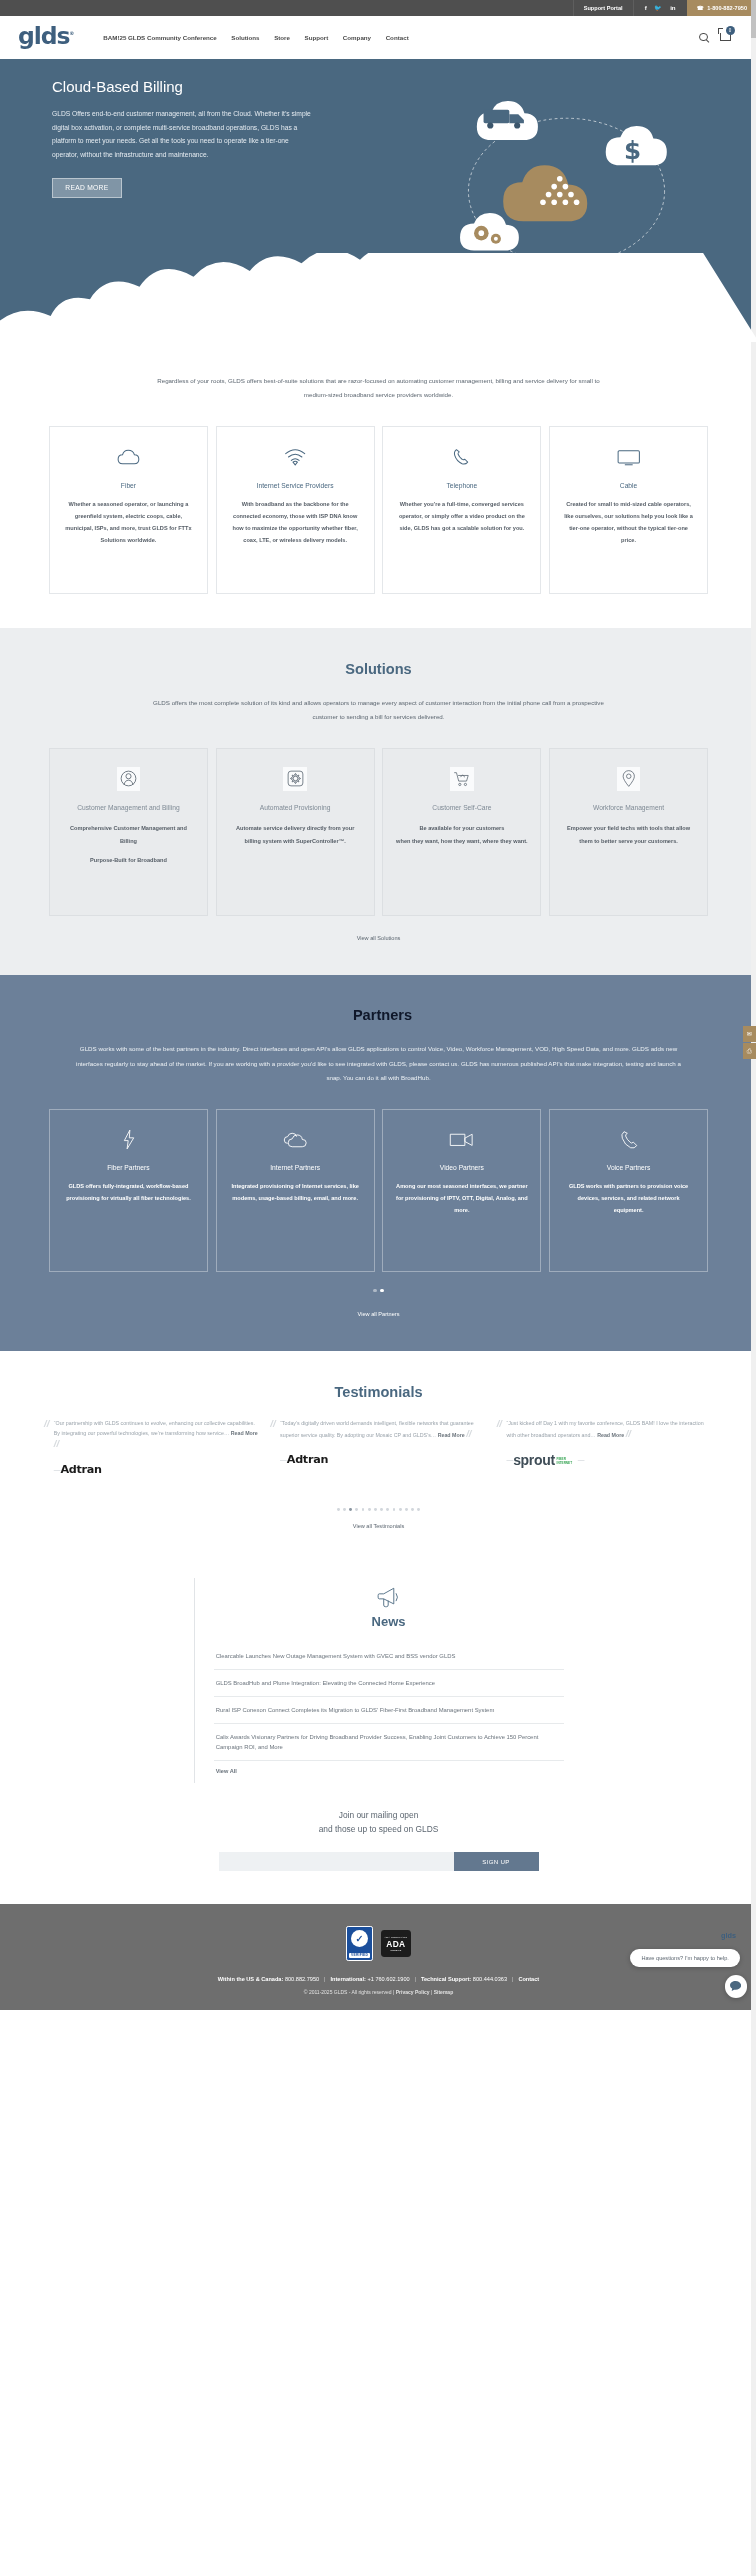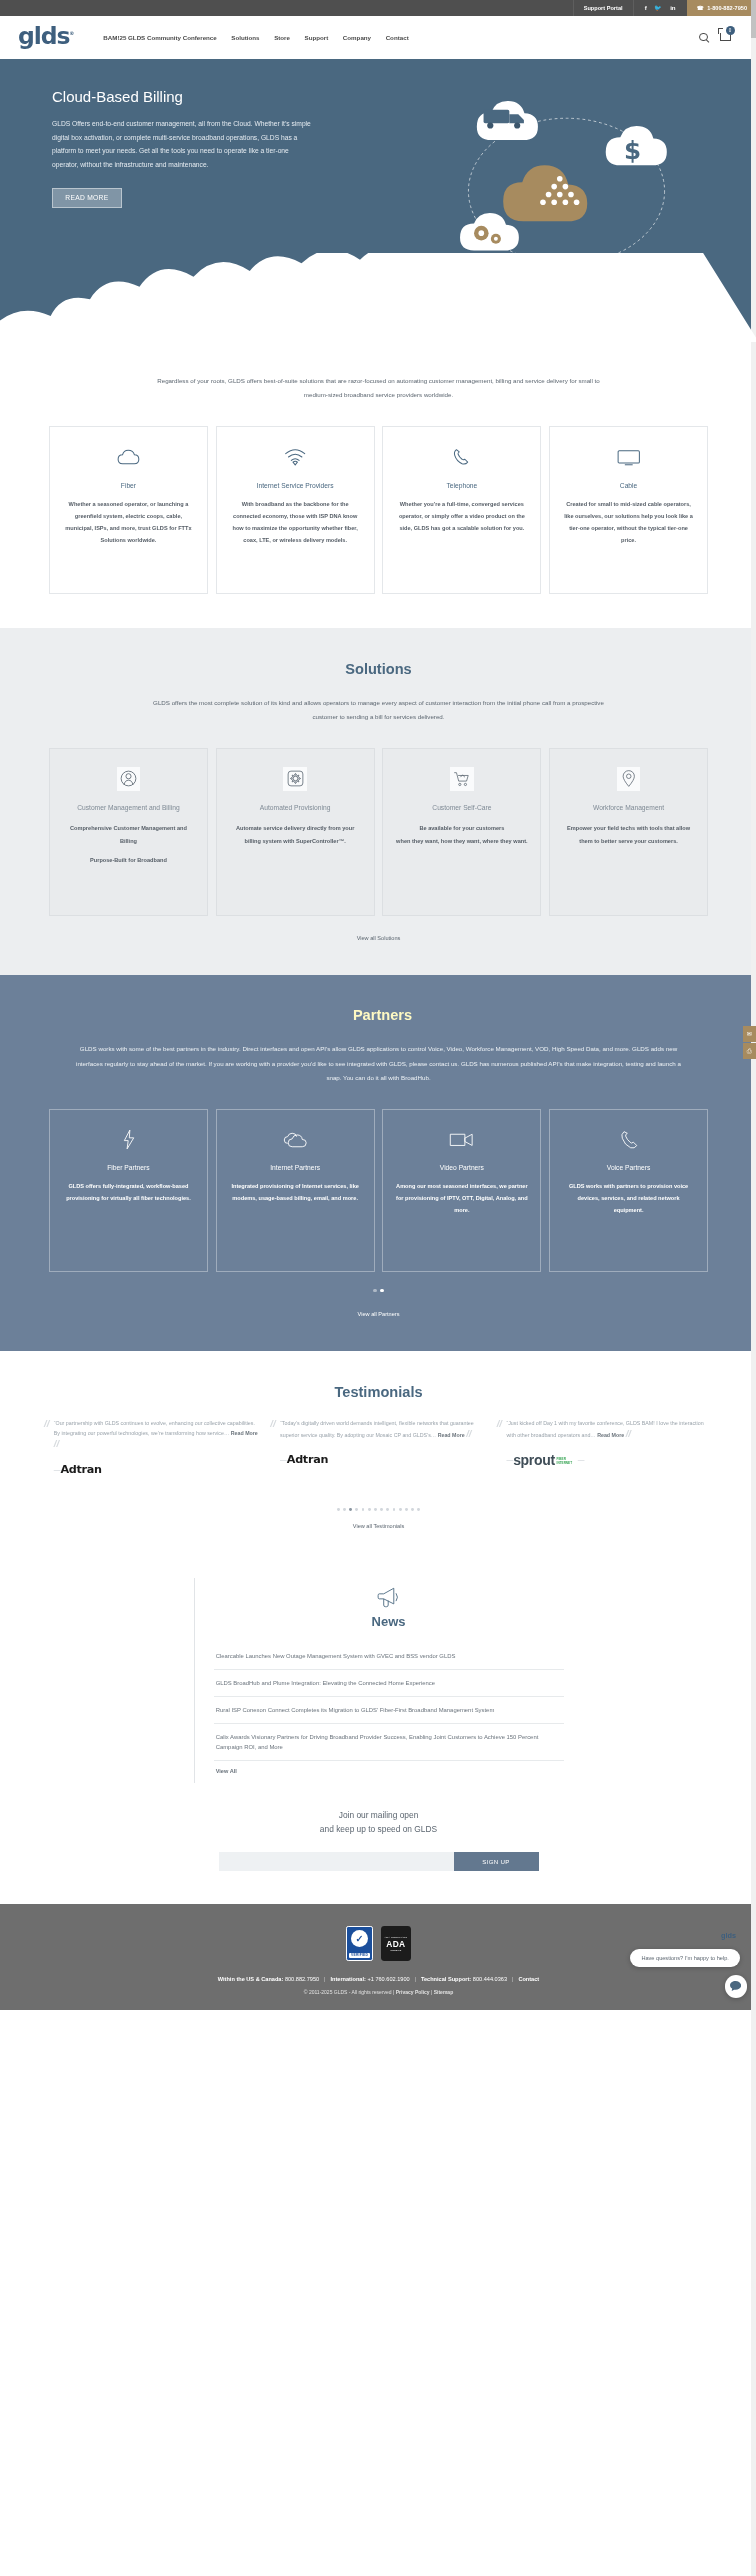--- a/index.html
+++ b/index.html
@@ -22,21 +22,21 @@
   .header-right{margin-left:auto;display:flex;align-items:center;gap:12.3px;padding-right:7.8px;}
   .search-ic{width:8.4px;height:8.4px;border:1.1px solid #4a4a4a;border-radius:50%;position:relative;}
   .search-ic::after{content:"";position:absolute;width:1.1px;height:3.9px;background:#4a4a4a;right:-1.7px;bottom:-2.8px;transform:rotate(-45deg);}
   .cart-wrap{position:relative;}
   .cart-ic{width:11.2px;height:8.4px;border:1.1px solid #4a4a4a;border-top:none;position:relative;}
   .cart-ic::before{content:"";position:absolute;width:3.9px;height:4.5px;border-left:1.1px solid #4a4a4a;border-top:1.1px solid #4a4a4a;left:-3.4px;top:-4.5px;}
   .cart-badge{position:absolute;top:-7.3px;right:-3.4px;width:9px;height:9px;border-radius:50%;background:#3e5f7e;color:#fff;font-size:4.5px;display:flex;align-items:center;justify-content:center;}
 
   
   .hero{position:relative;background:#4a6880;height:283px;overflow:hidden;}
-  .hero-inner{position:relative;z-index:3;padding:29px 0 0 52px;max-width:314px;}
+  .hero-inner{position:relative;z-index:3;padding:19px 0 0 52px;max-width:314px;}
   .hero h1{font-size:15px;font-weight:normal;color:#fff;margin-bottom:12.3px;}
   .hero p{font-size:6.7px;line-height:2.05;color:#e6ecf1;max-width:280px;}
   .hero-btn{display:inline-block;margin-top:15.7px;background:rgba(255,255,255,.30);border:0.6px solid rgba(255,255,255,.45);color:#fff;font-size:6.7px;padding:5.6px 12.3px;letter-spacing:0.3px;}
   .hero-art{position:absolute;right:56px;top:34px;width:269px;height:185px;z-index:2;}
   .hero-clouds{position:absolute;left:0;right:0;bottom:-1.1px;height:90px;z-index:4;}
 
   
   .section{padding:32.5px 0 34px;}
   .sec-title{text-align:center;font-size:14.6px;font-weight:bold;color:#4a6880;margin-bottom:19px;}
   .sec-sub{text-align:center;font-size:6.2px;line-height:2.3;color:#5c6670;max-width:460px;margin:0 auto 23.5px;}
@@ -51,21 +51,21 @@
 
   
   .solutions{background:#eceef0;}
   .solutions .card{background:#e9ebed;border:0.6px solid #dcdfe2;}
   .solutions .card h3{color:#7f8a95;font-size:6.7px;line-height:1.5;}
   .solutions .ic-box{width:23.5px;height:23.5px;background:#fafbfc;display:flex;align-items:center;justify-content:center;margin:0 auto;}
   .view-all{display:block;text-align:center;font-size:5.6px;color:#5c6670;margin-top:19px;}
 
   
   .partners{background:#6c8099;color:#fff;}
-  .partners .sec-title{color:#fef9c3;padding-left:8px;}
+  .partners .sec-title{color:#0f172a;padding-left:8px;}
   .partners .sec-sub{color:#eef2f6;max-width:611px;}
   .partners .card{background:transparent;border:0.6px solid rgba(255,255,255,.35);min-height:163px;}
   .partners .card h3{color:#fff;}
   .partners .card p{color:#fff;}
   .partners .view-all{color:#fff;}
   .dots{display:flex;justify-content:center;gap:3.9px;margin-top:17px;}
   .dot{width:3.9px;height:3.9px;border-radius:50%;background:rgba(255,255,255,.45);}
   .dot.active{background:#fff;}
 
   
@@ -101,21 +101,21 @@
   .mail-input{width:235px;height:19px;background:#eef1f3;border:none;padding:0 5.6px;font-size:6.2px;font-family:"Liberation Sans",sans-serif;}
   .mail-btn{width:85px;height:19px;background:#63788f;color:#fff;border:none;font-size:6.2px;letter-spacing:0.3px;font-family:"Liberation Sans",sans-serif;cursor:pointer;}
 
   
   .footer{background:#6e6e6e;color:#fff;padding:22.4px 0 14.6px;text-align:center;position:relative;}
   .badges{display:flex;justify-content:center;align-items:center;gap:7.8px;margin-bottom:14.6px;}
   .badge-dnb{width:27px;height:35px;background:#1b4f9c;border-radius:2.2px;position:relative;display:flex;flex-direction:column;align-items:center;justify-content:flex-end;padding-bottom:2.2px;border:1.1px solid #fff;}
   .badge-dnb .ring{position:absolute;top:2.8px;width:17px;height:17px;border-radius:50%;background:#fff;display:flex;align-items:center;justify-content:center;}
   .badge-dnb .chk{color:#1b4f9c;font-size:9.5px;font-weight:bold;}
   .badge-dnb .ver{font-size:3.4px;font-weight:bold;background:#fff;color:#1b4f9c;padding:0.6px 1.7px;border-radius:1.1px;letter-spacing:0.2px;}
-  .badge-ada{width:30px;height:35px;background:#1c1c1c;border-radius:3.4px;display:flex;flex-direction:column;align-items:center;justify-content:center;color:#fff;}
+  .badge-ada{width:30px;height:27px;background:#1c1c1c;border-radius:3.4px;display:flex;flex-direction:column;align-items:center;justify-content:center;color:#fff;}
   .badge-ada .t1{font-size:2.5px;letter-spacing:0.2px;}
   .badge-ada .t2{font-size:8.4px;font-weight:bold;letter-spacing:0.3px;}
   .badge-ada .t3{font-size:2.2px;letter-spacing:0.2px;}
   .f-contacts{font-size:5.6px;margin-bottom:7.8px;}
   .f-contacts b{font-weight:bold;}
   .f-contacts .sep{color:#c9c9c9;margin:0 3.4px;}
   .f-copy{font-size:5px;color:#e2e2e2;}
   .f-copy b{font-weight:bold;}
 
   
@@ -472,21 +472,21 @@
     <a class="news-item" style="display:block">Clearcable Launches New Outage Management System with GVEC and BSS vendor GLDS</a>
     <a class="news-item" style="display:block">GLDS BroadHub and Plume Integration: Elevating the Connected Home Experience</a>
     <a class="news-item" style="display:block">Rural ISP Conexon Connect Completes its Migration to GLDS’ Fiber-First Broadband Management System</a>
     <a class="news-item" style="display:block">Calix Awards Visionary Partners for Driving Broadband Provider Success, Enabling Joint Customers to Achieve 150 Percent Campaign ROI, and More</a>
     <a class="news-viewall">View All</a>
   </div>
 </div>
 
 <section class="mailing">
   <h4>Join our mailing open</h4>
-  <h4>and keep up to speed on GLDS</h4>
+  <h4>and those up to speed on GLDS</h4>
   <div class="mail-form">
     <input class="mail-input" type="text" placeholder="" style="">
     <button class="mail-btn">SIGN UP</button>
   </div>
 </section>
 
 <footer class="footer">
   <div class="badges">
     <div class="badge-dnb">
       <div class="ring">

